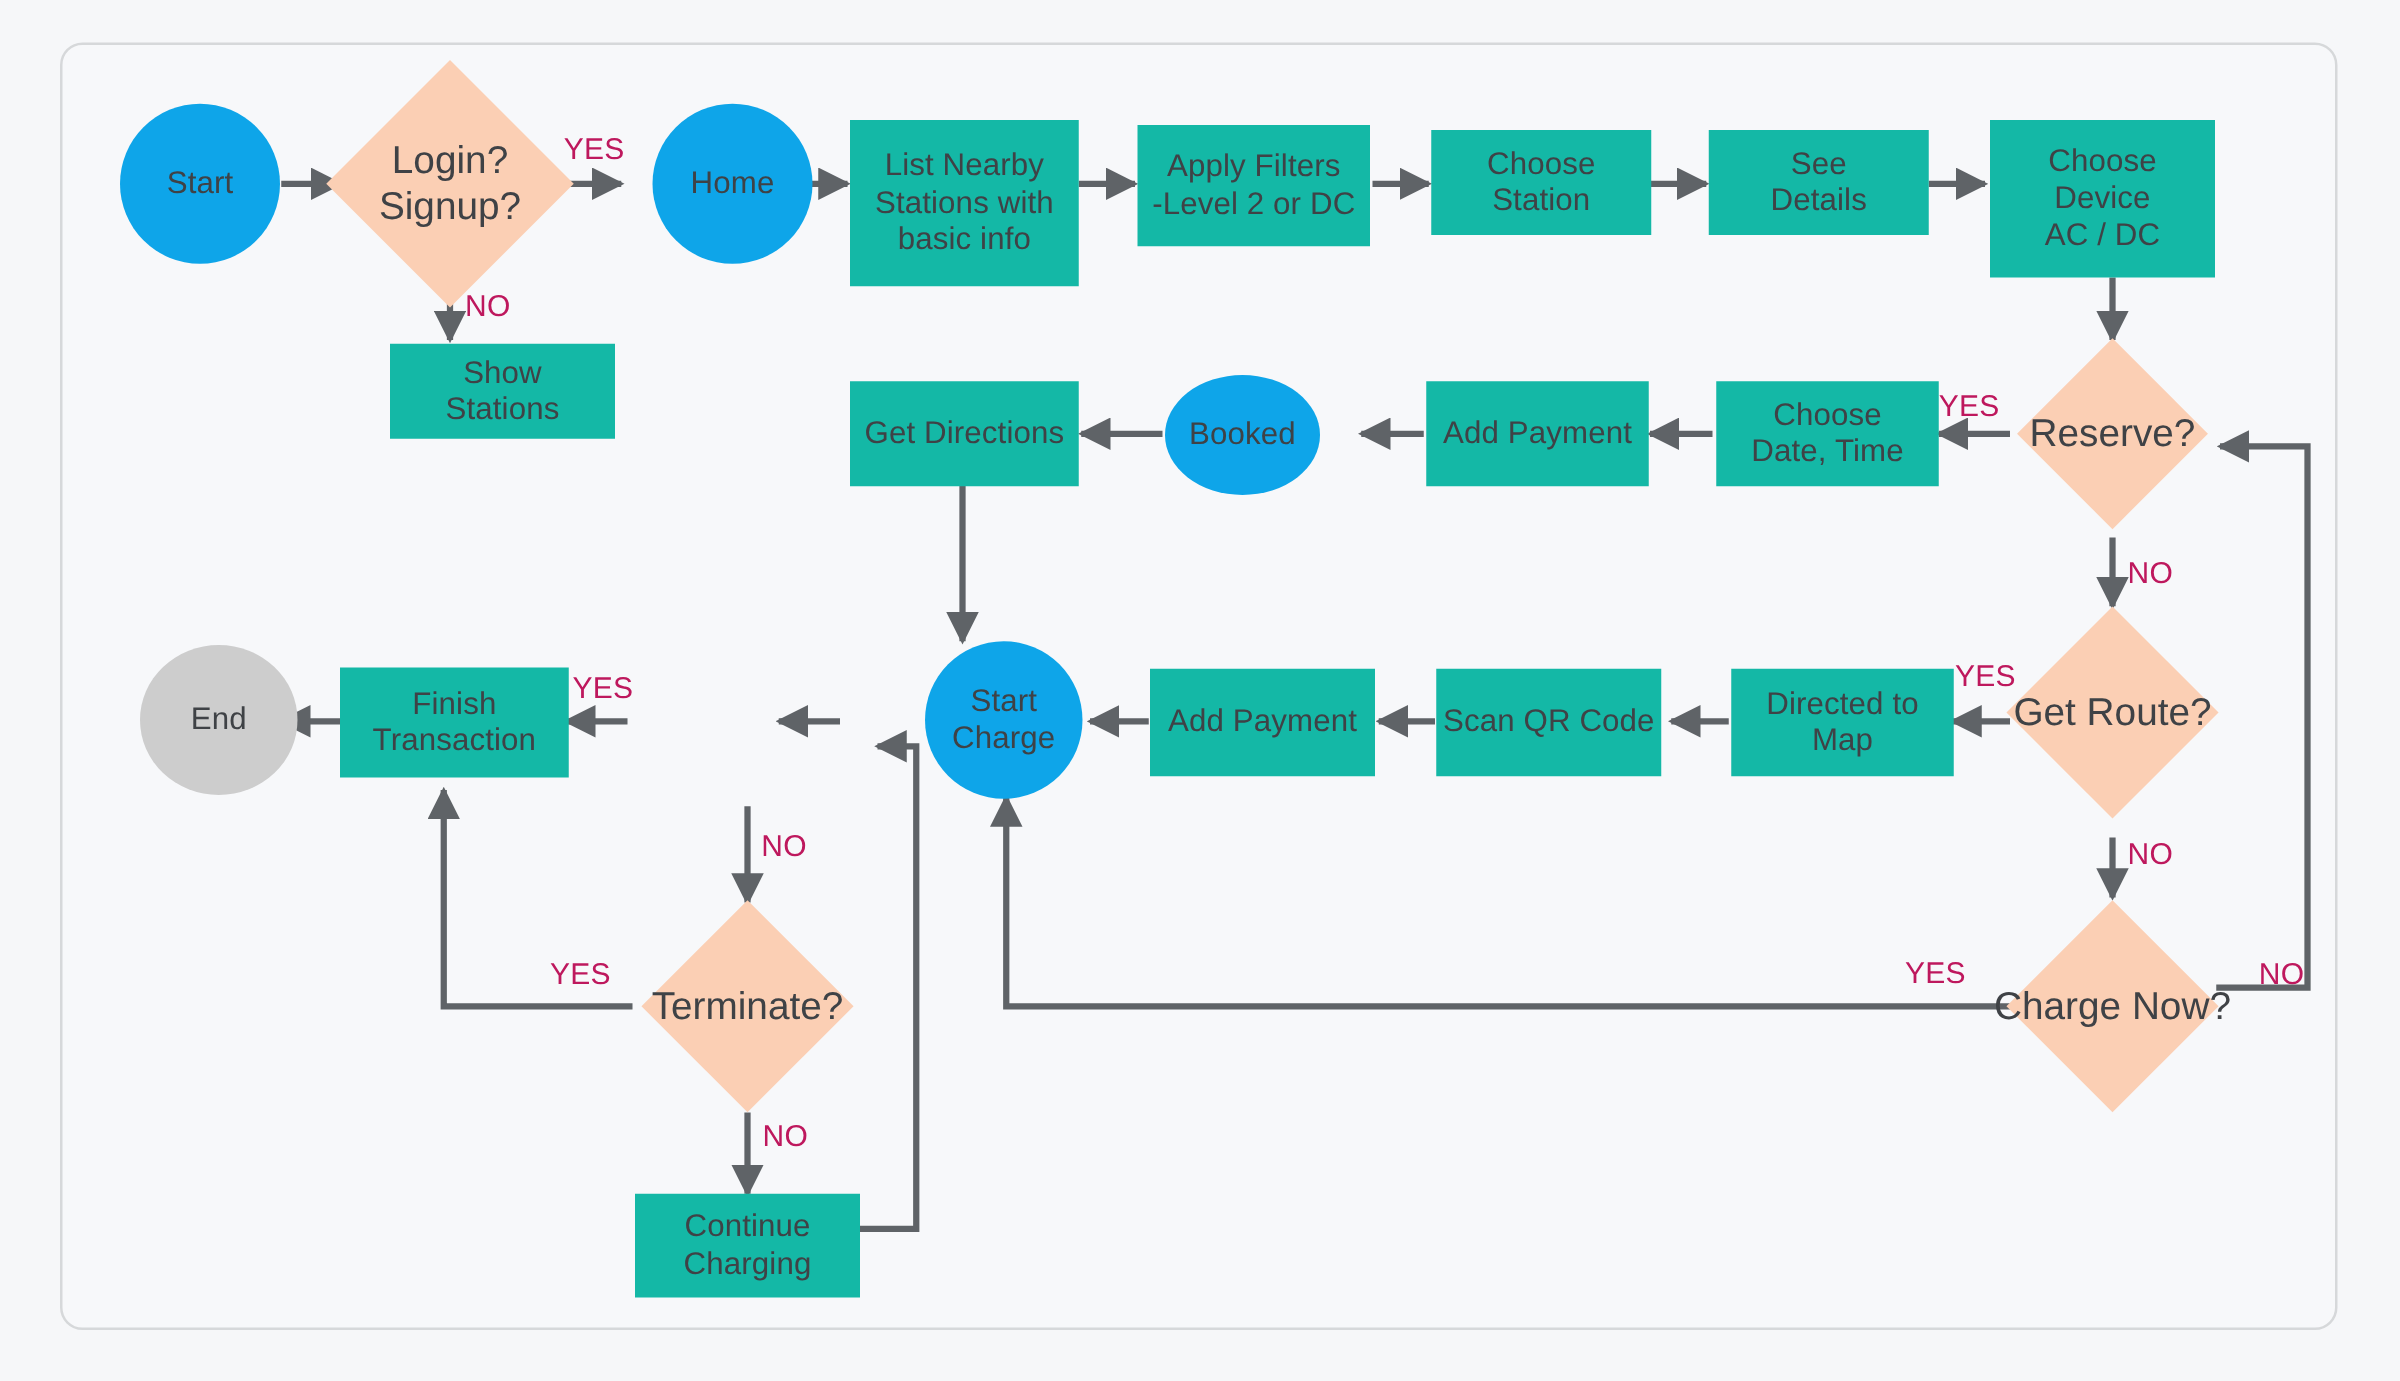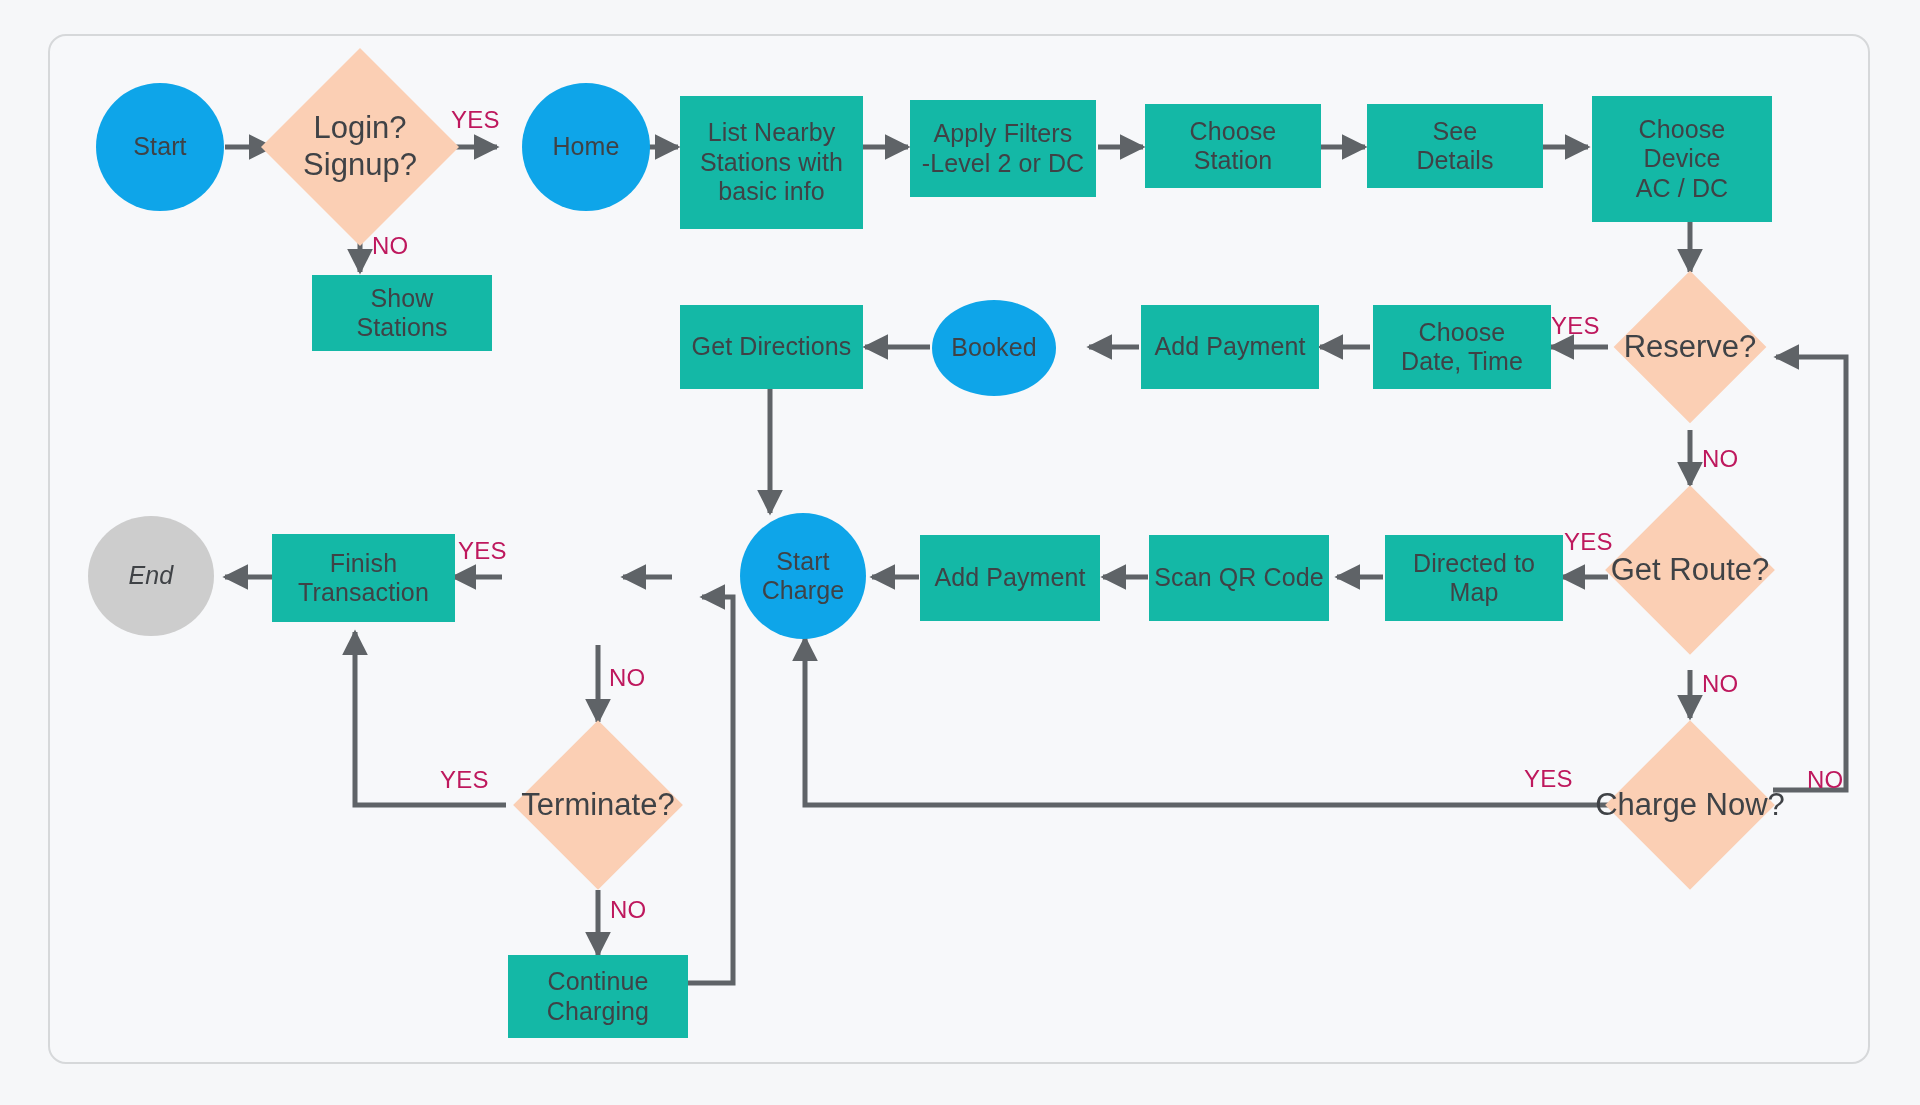--- a/index.html
+++ b/index.html
@@ -214,21 +214,21 @@
 
   <div class="node circle teal" style="left:740px; top:513px; width:126px; height:126px;">
     <span>Start<br>Charge</span>
   </div>
 
 
   <div class="node rect" style="left:272px; top:534px; width:183px; height:88px;">
     <span>Finish<br>Transaction</span>
   </div>
 
-  <div class="node circle grey" style="left:88px; top:516px; width:126px; height:120px;font-style:italic;">
+  <div class="node circle grey" style="left:112px; top:516px; width:126px; height:120px;">
     <span>End</span>
   </div>
 
   <div class="diamond-wrap" style="left:538px; top:745px; width:120px; height:120px;">
     <div class="diamond-shape"></div>
     <div class="diamond-label" style="width:210px; left:-45px;">
       <span>Terminate?</span>
     </div>
   </div>
 

